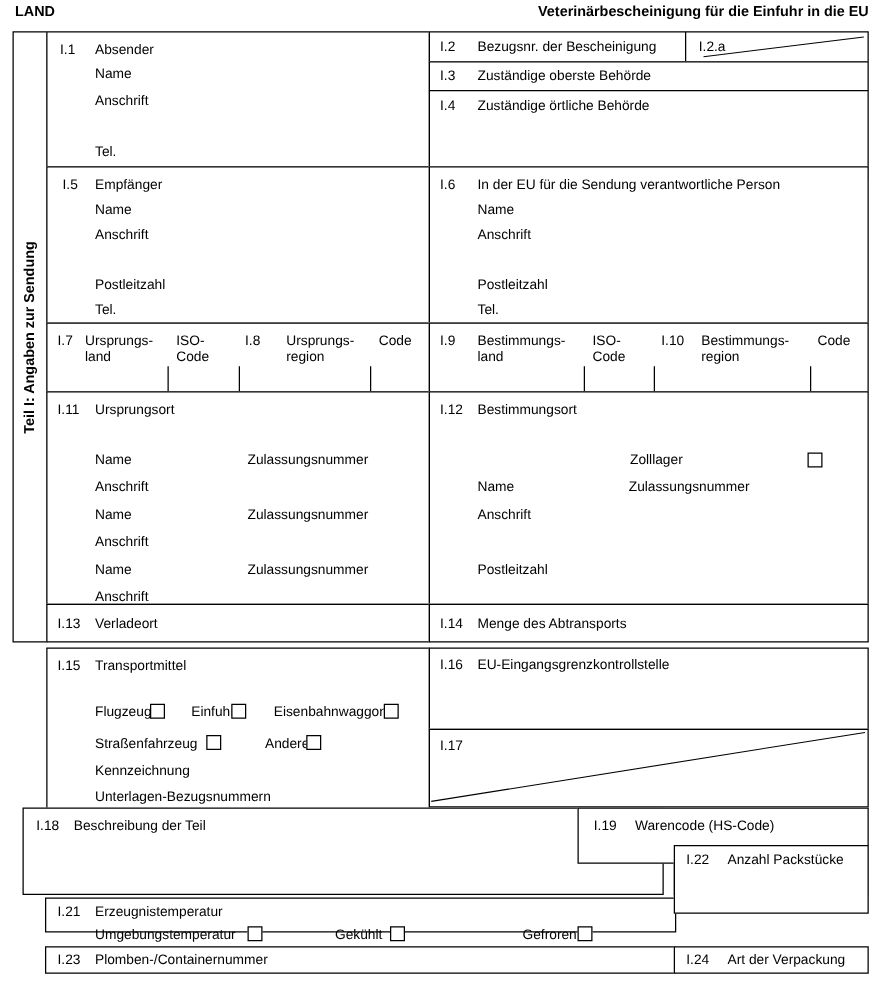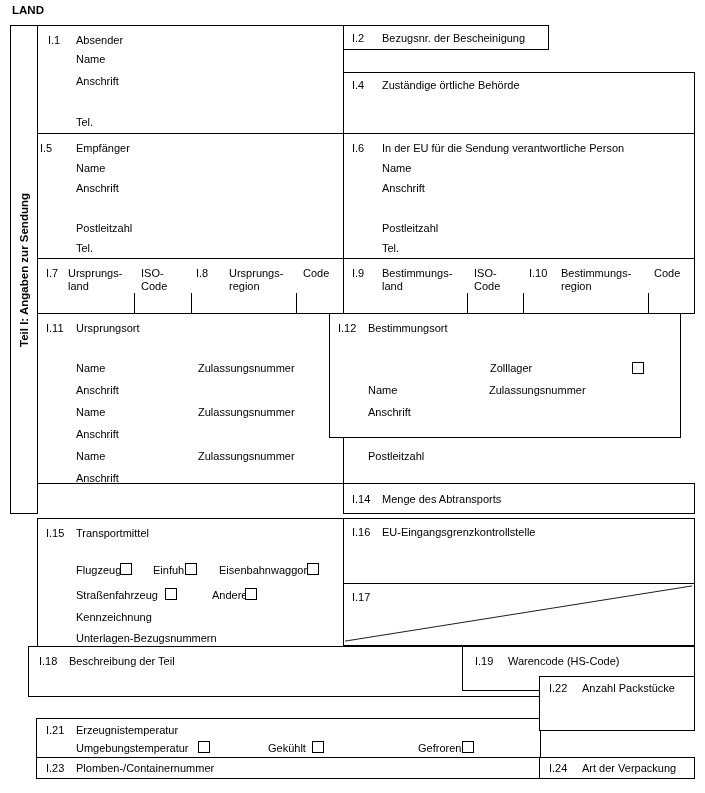--- a/index.html
+++ b/index.html
@@ -14,46 +14,57 @@
   .sidebar{display:flex;align-items:center;justify-content:center}
   .vtext{writing-mode:vertical-rl;transform:rotate(180deg);font-weight:bold;font-size:11.5px;white-space:nowrap}
   svg.diag{position:absolute;left:0;top:0;width:100%;height:100%}
 </style>
 </head>
 <body>
 
 <div class="page">
 
   <span class="hdr" style="left:12px;top:4px">LAND</span>
+  <span class="hdr" style="right:10px;top:4px">Veterinärbescheinigung für die Einfuhr in die EU</span>
 
   <div class="box sidebar" style="left:10px;top:25px;width:28px;height:489px">
     <span class="vtext">Teil I: Angaben zur Sendung</span>
   </div>
 
   <div class="box" style="left:37px;top:25px;width:307px;height:109px">
     <span class="t" style="left:10px;top:8px">I.1</span>
     <span class="t" style="left:38px;top:8px">Absender</span>
     <span class="t" style="left:38px;top:27px">Name</span>
     <span class="t" style="left:38px;top:49px">Anschrift</span>
     <span class="t" style="left:38px;top:90px">Tel.</span>
   </div>
 
   <div class="box" style="left:343px;top:25px;width:206px;height:25px">
     <span class="t" style="left:8px;top:6px">I.2</span>
     <span class="t" style="left:38px;top:6px">Bezugsnr. der Bescheinigung</span>
   </div>
-
+  <div class="box" style="left:548px;top:25px;width:147px;height:25px">
+    <span class="t" style="left:10px;top:6px">I.2.a</span>
+    <svg class="diag" viewBox="0 0 147 25" preserveAspectRatio="none">
+      <line x1="14" y1="21" x2="144" y2="4" stroke="#000" stroke-width="0.9"></line>
+    </svg>
+  </div>
+
+  <div class="box" style="left:343px;top:49px;width:352px;height:24px">
+    <span class="t" style="left:8px;top:5px">I.3</span>
+    <span class="t" style="left:38px;top:5px">Zuständige oberste Behörde</span>
+  </div>
 
   <div class="box" style="left:343px;top:72px;width:352px;height:72px">
     <span class="t" style="left:8px;top:6px">I.4</span>
     <span class="t" style="left:38px;top:6px">Zuständige örtliche Behörde</span>
   </div>
 
   <div class="box" style="left:37px;top:133px;width:307px;height:126px">
-    <span class="t" style="left:2px;top:8px">I.5</span>
+    <span class="t" style="left:12px;top:8px">I.5</span>
     <span class="t" style="left:38px;top:8px">Empfänger</span>
     <span class="t" style="left:38px;top:28px">Name</span>
     <span class="t" style="left:38px;top:48px">Anschrift</span>
     <span class="t" style="left:38px;top:88px">Postleitzahl</span>
     <span class="t" style="left:38px;top:108px">Tel.</span>
   </div>
 
   <div class="box" style="left:343px;top:133px;width:352px;height:126px">
     <span class="t" style="left:8px;top:8px">I.6</span>
     <span class="t" style="left:38px;top:8px">In der EU für die Sendung verantwortliche Person</span>
@@ -100,31 +111,35 @@
     <span class="t" style="left:160px;top:48px">Zulassungsnummer</span>
     <span class="t" style="left:38px;top:70px">Anschrift</span>
     <span class="t" style="left:38px;top:92px">Name</span>
     <span class="t" style="left:160px;top:92px">Zulassungsnummer</span>
     <span class="t" style="left:38px;top:114px">Anschrift</span>
     <span class="t" style="left:38px;top:136px">Name</span>
     <span class="t" style="left:160px;top:136px">Zulassungsnummer</span>
     <span class="t" style="left:38px;top:158px">Anschrift</span>
   </div>
 
-  <div class="box" style="left:329px;top:313px;width:352px;height:125px">
+  <div class="box" style="left:343px;top:313px;width:352px;height:171px">
     <span class="t" style="left:8px;top:8px">I.12</span>
     <span class="t" style="left:38px;top:8px">Bestimmungsort</span>
     <span class="t" style="left:160px;top:48px">Zolllager</span>
     <span class="cb" style="left:302px;top:48px"></span>
     <span class="t" style="left:38px;top:70px">Name</span>
     <span class="t" style="left:159px;top:70px">Zulassungsnummer</span>
     <span class="t" style="left:38px;top:92px">Anschrift</span>
     <span class="t" style="left:38px;top:136px">Postleitzahl</span>
   </div>
 
+  <div class="box" style="left:37px;top:483px;width:307px;height:31px">
+    <span class="t" style="left:8px;top:9px">I.13</span>
+    <span class="t" style="left:38px;top:9px">Verladeort</span>
+  </div>
   <div class="box" style="left:343px;top:483px;width:352px;height:31px">
     <span class="t" style="left:8px;top:9px">I.14</span>
     <span class="t" style="left:38px;top:9px">Menge des Abtransports</span>
   </div>
 
   <div class="box" style="left:37px;top:518px;width:307px;height:152px">
     <span class="t" style="left:8px;top:8px">I.15</span>
     <span class="t" style="left:38px;top:8px">Transportmittel</span>
     <span class="t" style="left:38px;top:45px">Flugzeug</span>
     <span class="cb" style="left:82px;top:44px"></span>
@@ -145,34 +160,34 @@
     <span class="t" style="left:38px;top:7px">EU-Eingangsgrenzkontrollstelle</span>
   </div>
 
   <div class="box" style="left:343px;top:583px;width:352px;height:63px">
     <span class="t" style="left:8px;top:7px">I.17</span>
     <svg class="diag" viewBox="0 0 352 63" preserveAspectRatio="none">
       <line x1="1" y1="59" x2="350" y2="2" stroke="#000" stroke-width="0.9"></line>
     </svg>
   </div>
 
-  <div class="box" style="left:28px;top:646px;width:513px;height:51px">
+  <div class="box" style="left:18px;top:646px;width:513px;height:70px">
     <span class="t" style="left:10px;top:8px">I.18</span>
     <span class="t" style="left:40px;top:8px">Beschreibung der Teil</span>
   </div>
   <div class="box" style="left:462px;top:646px;width:233px;height:45px">
     <span class="t" style="left:12px;top:8px">I.19</span>
     <span class="t" style="left:45px;top:8px">Warencode (HS-Code)</span>
   </div>
   <div class="box" style="left:539px;top:690px;width:156px;height:26px">
     <span class="t" style="left:9px;top:6px">I.20</span>
     <span class="t" style="left:42px;top:6px">Menge</span>
   </div>
 
-  <div class="box" style="left:36px;top:718px;width:505px;height:40px">
+  <div class="box" style="left:36px;top:718px;width:505px;height:28px">
     <span class="t" style="left:9px;top:5px">I.21</span>
     <span class="t" style="left:39px;top:5px">Erzeugnistemperatur</span>
     <span class="t" style="left:39px;top:23px">Umgebungstemperatur</span>
     <span class="cb" style="left:161px;top:22px"></span>
     <span class="t" style="left:231px;top:23px">Gekühlt</span>
     <span class="cb" style="left:275px;top:22px"></span>
     <span class="t" style="left:381px;top:23px">Gefroren</span>
     <span class="cb" style="left:425px;top:22px"></span>
   </div>
   <div class="box" style="left:539px;top:676px;width:156px;height:55px">

